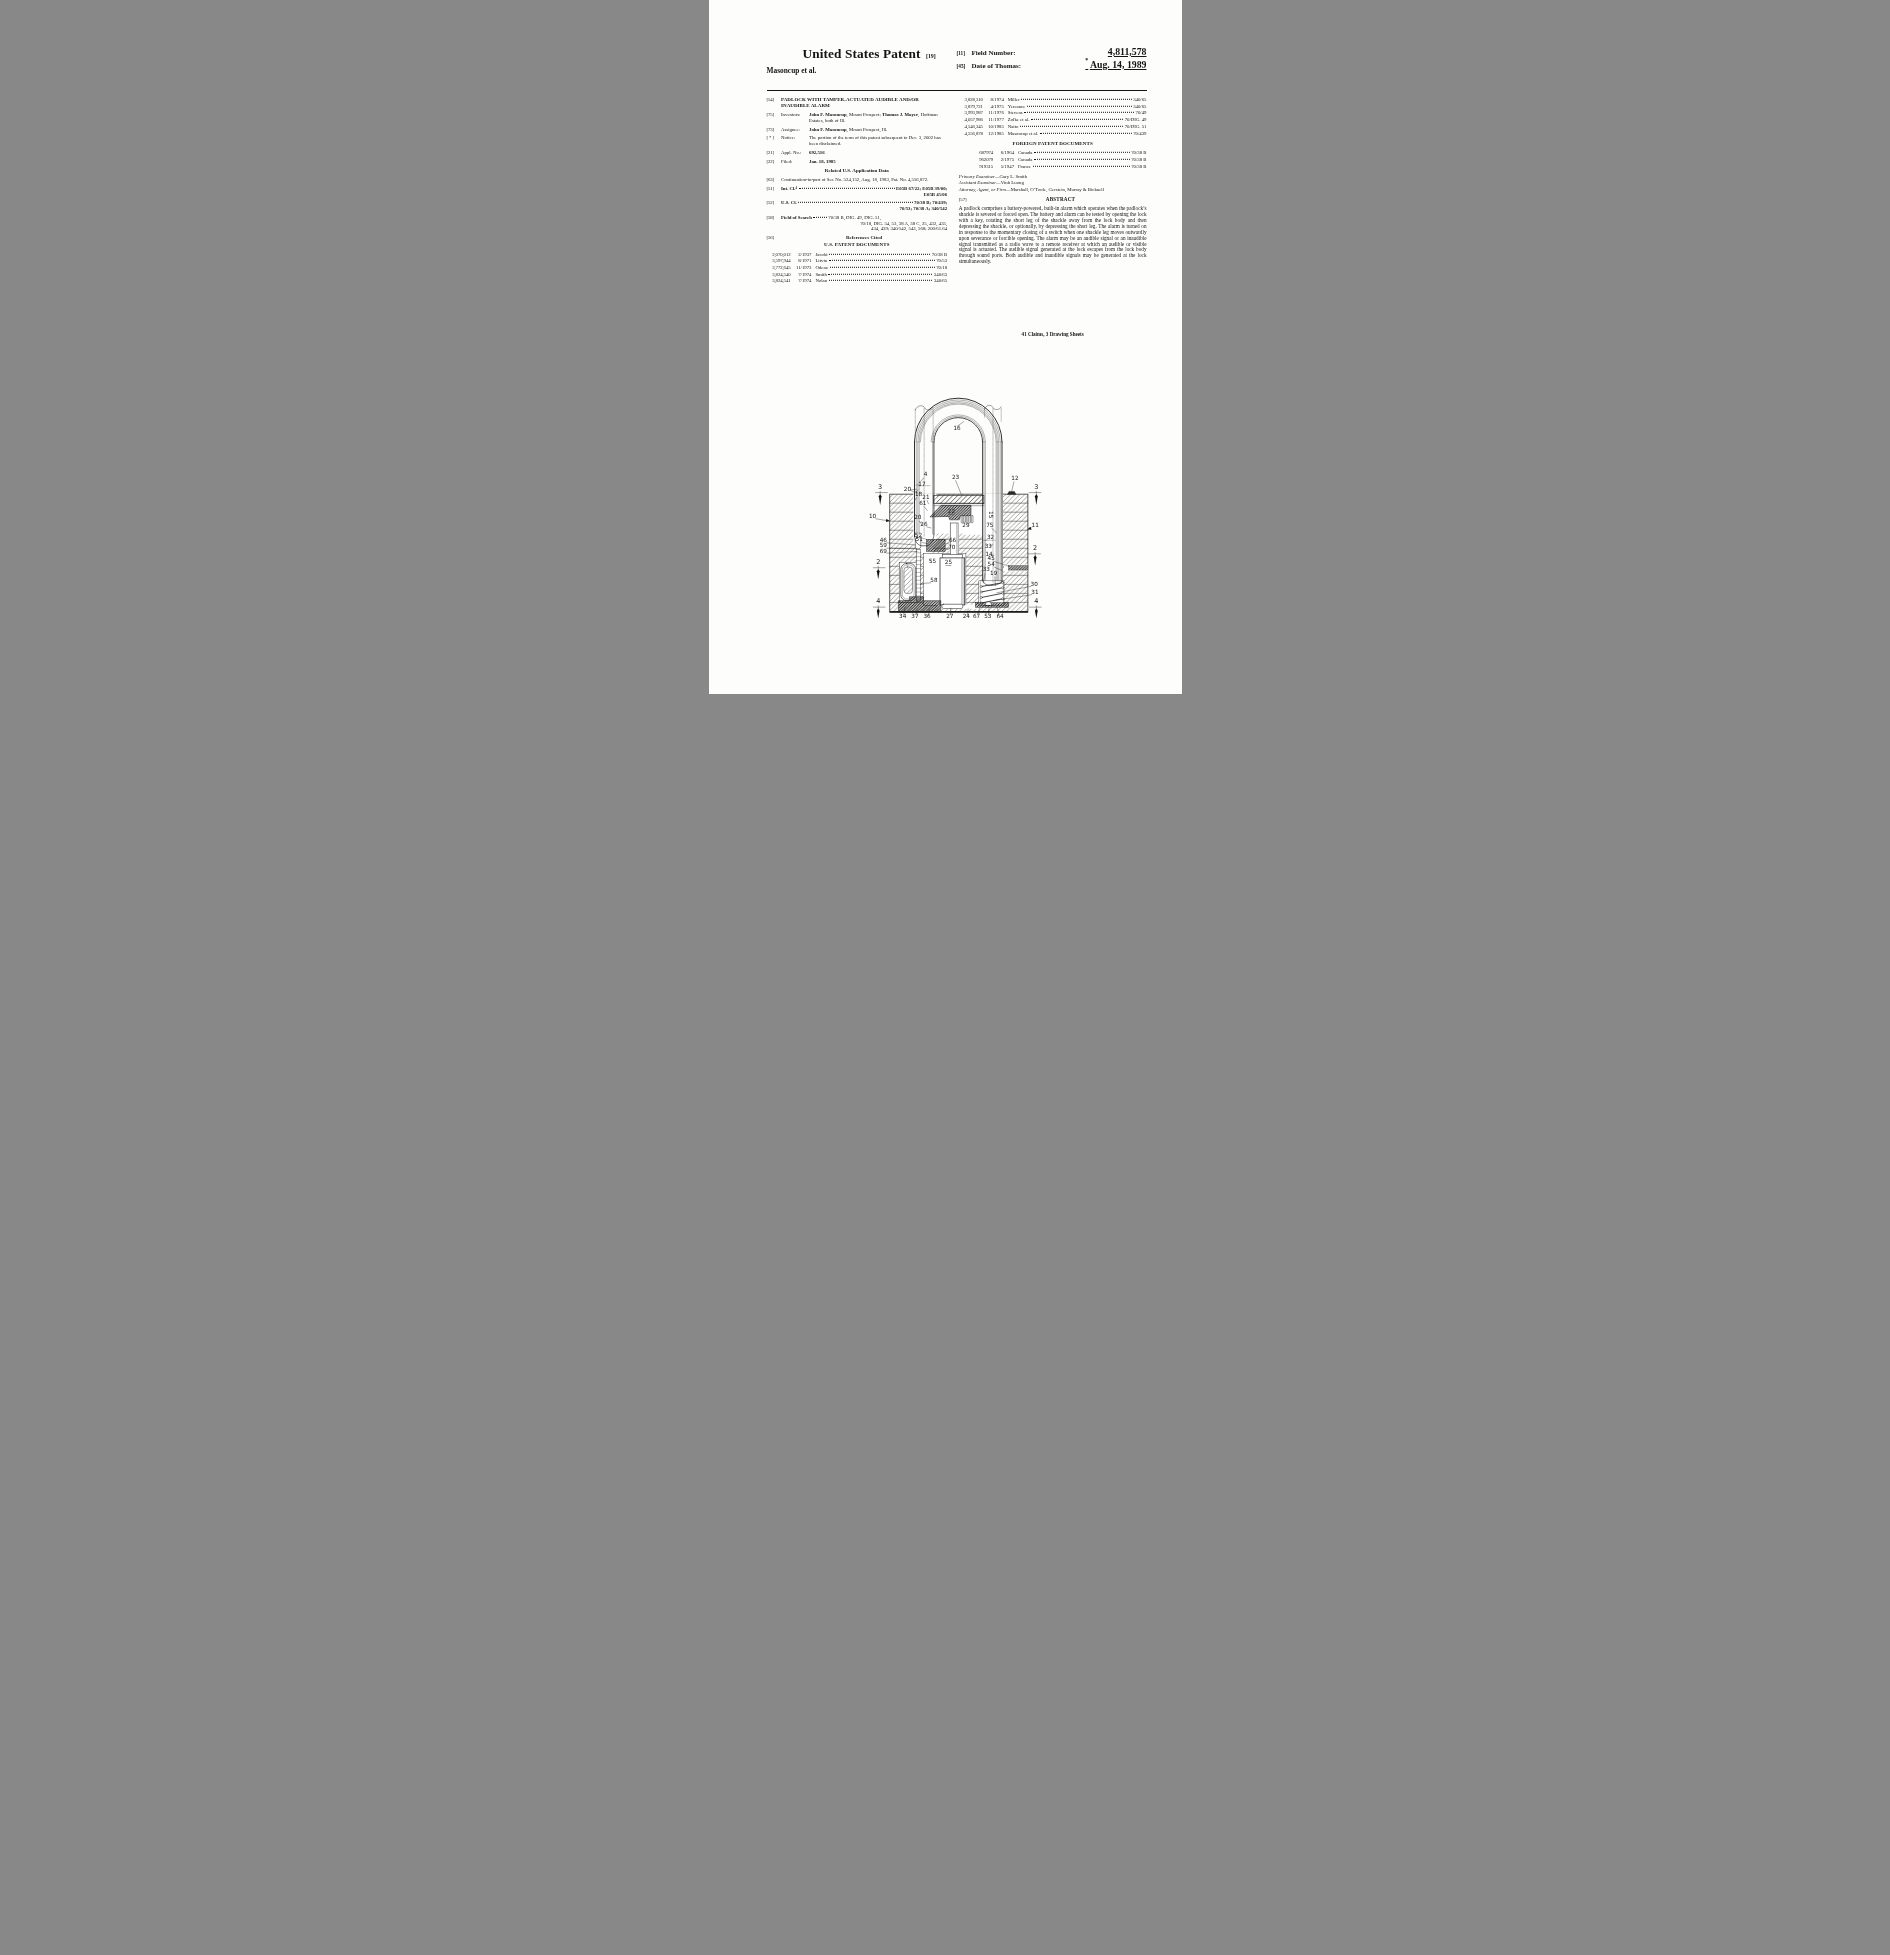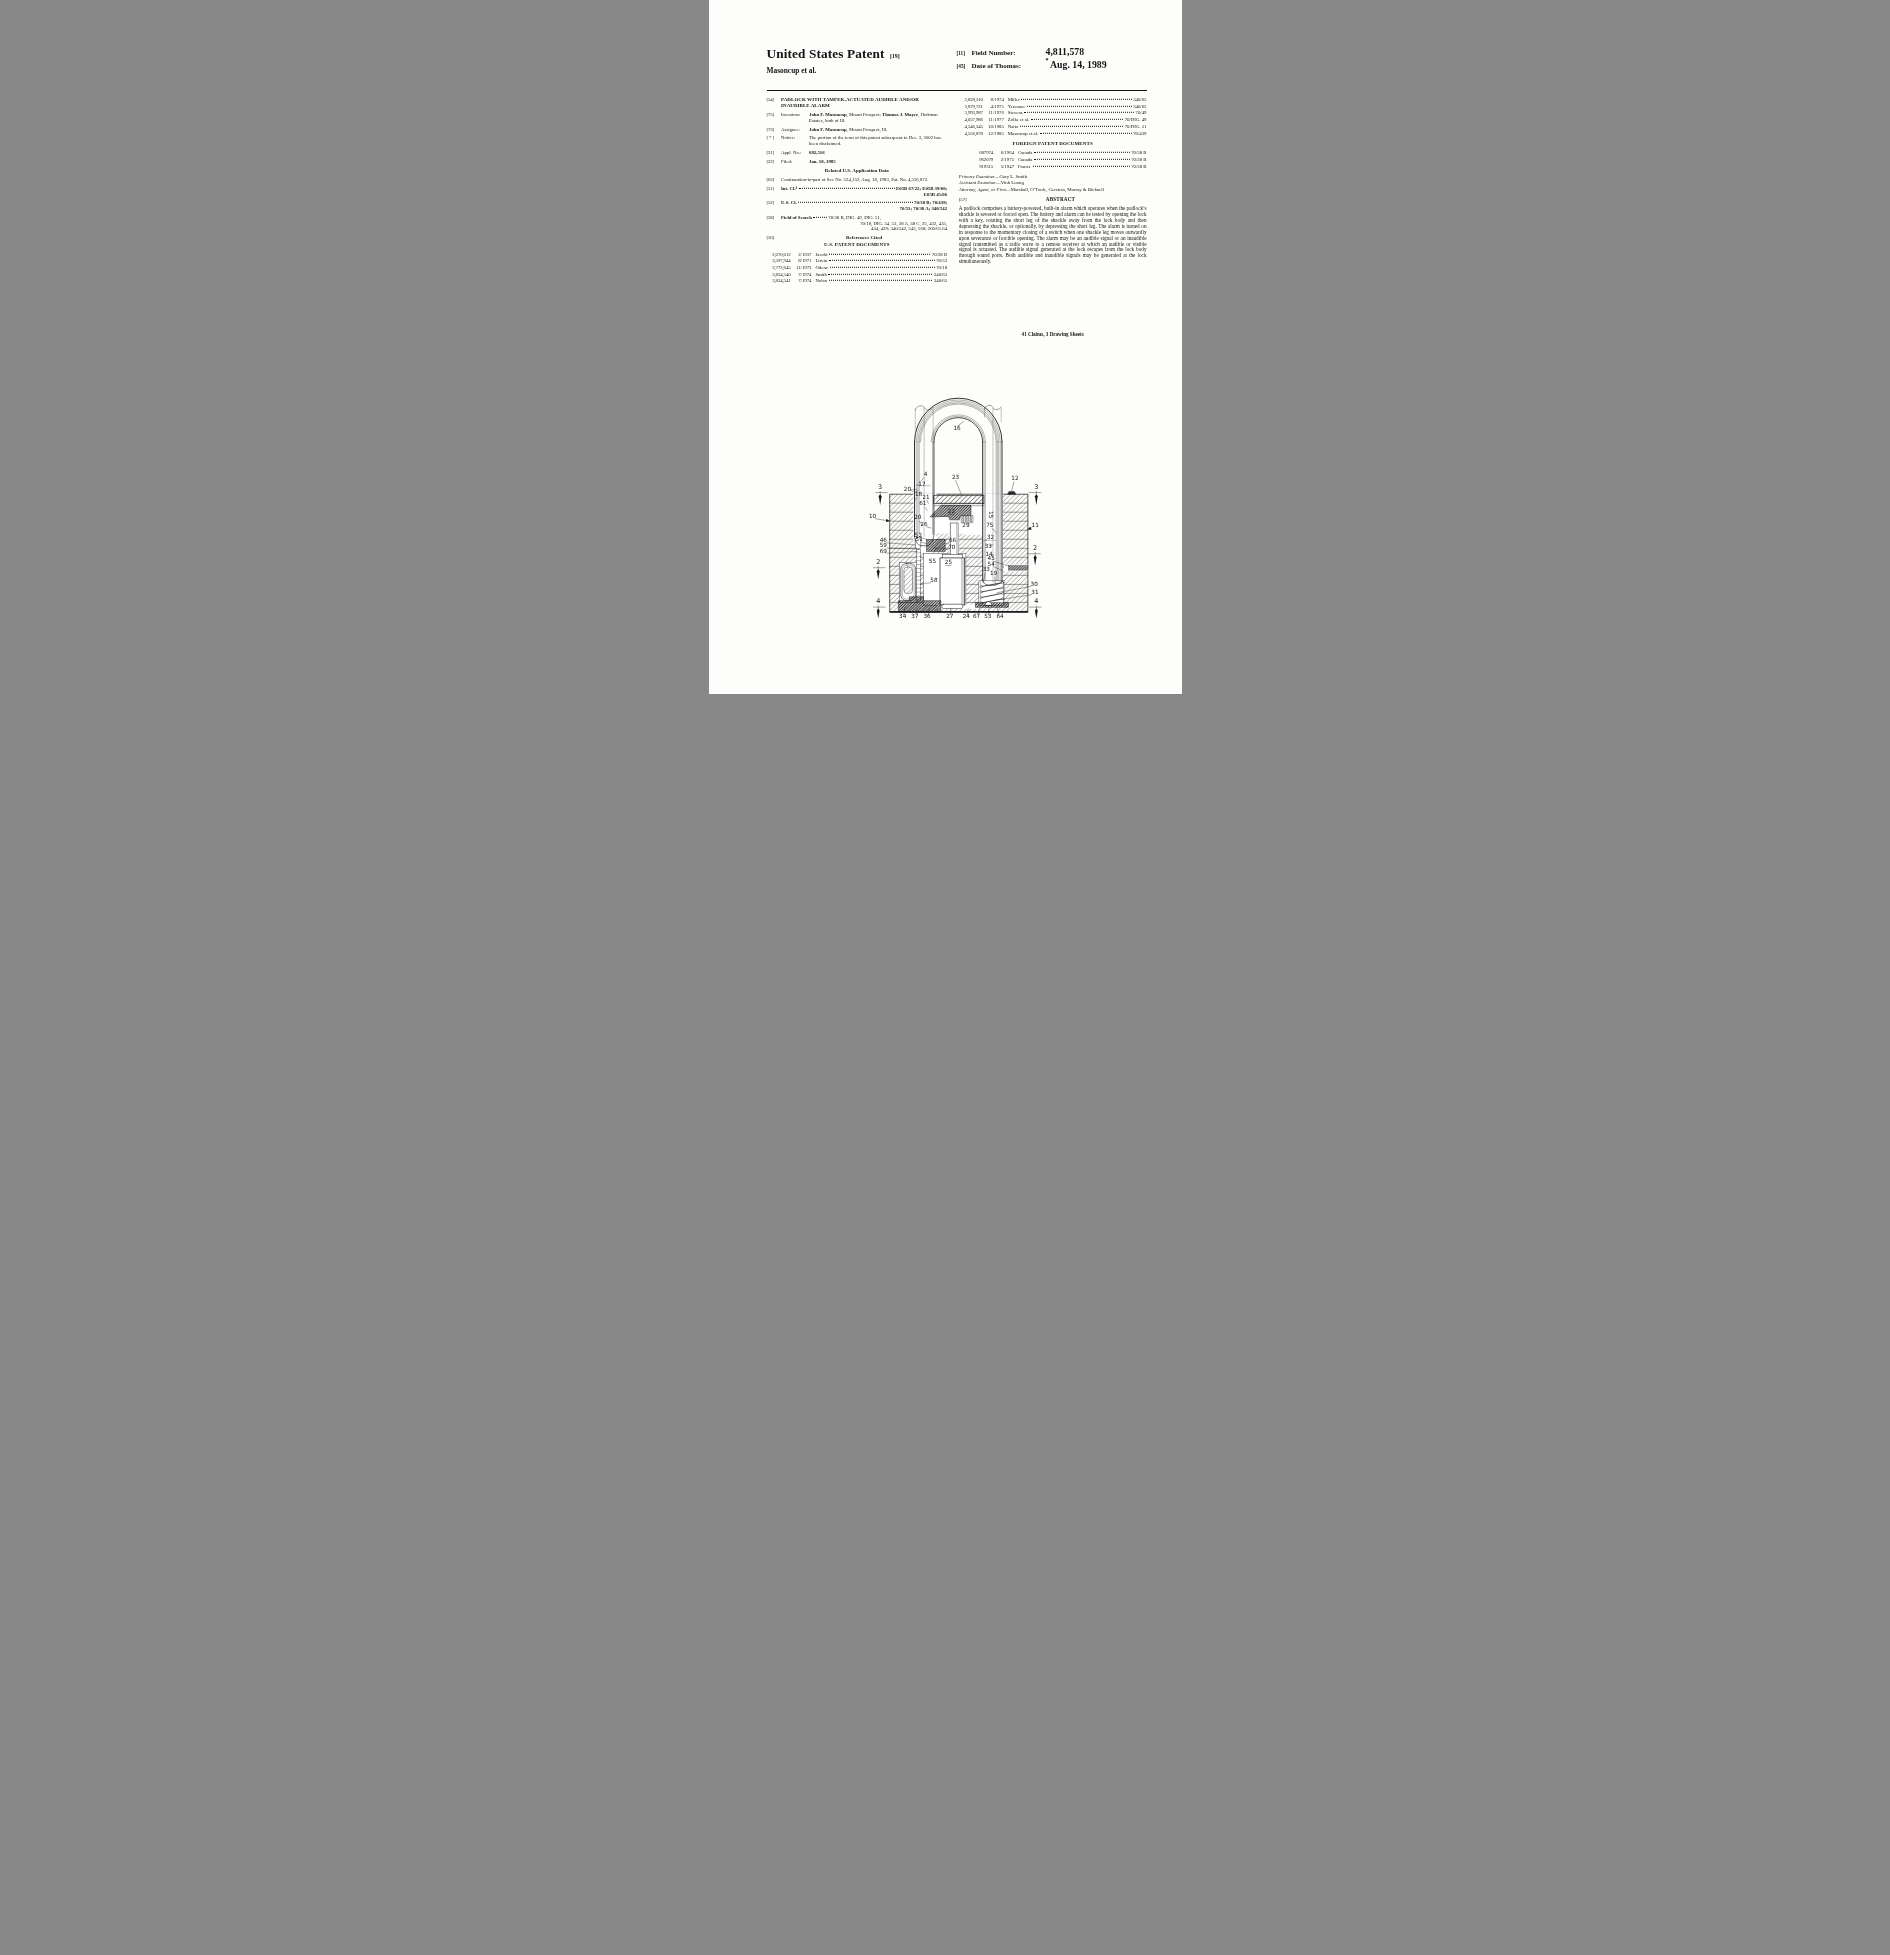--- a/index.html
+++ b/index.html
@@ -5,28 +5,28 @@
   html,body{margin:0;padding:0;background:#888;}
   .page{
     position:relative; width:473px; height:694px; margin:0 auto;
     background:#fdfdfb; color:#141414;
     font-family:"Liberation Serif","DejaVu Serif",serif;
     overflow:hidden;
   }
   
   .hdr{position:absolute; left:58px; top:46px; width:380px; display:flex; justify-content:space-between;}
   .h-title-row{white-space:nowrap;}
-  .h-title{font-size:13.3px; font-weight:bold; letter-spacing:0.1px;}
+  .h-title{font-size:13.3px; font-weight:bold; letter-spacing:0.1px;margin-left:36px;}
   .h-ref{font-size:5.9px; font-weight:bold; margin-left:3.9px;}
   .h-authors{font-size:7.4px; font-weight:bold; margin-top:3.5px;}
   .h-right{width:190px;}
   .h-row{display:flex; align-items:baseline; margin-bottom:1.6px;}
   .h-ref2{font-size:5.3px; font-weight:bold; width:15px;}
   .h-lab{font-size:7px; font-weight:bold; width:74px;}
-  .h-big{font-size:9.8px; font-weight:bold; flex:1; text-align:left; white-space:nowrap;}
+  .h-big{font-size:9.8px; font-weight:bold; flex:1; text-align:right; white-space:nowrap;text-decoration:underline;}
   .h-big sup{font-size:5.9px; position:relative; top:-1.6px; margin-right:1.6px;}
   .rule{position:absolute; left:58px; width:380px; top:90px; height:1.2px; background:#141414;}
   
   .cols{position:absolute; left:58px; top:97px; width:380px; display:flex; gap:11.7px;
         font-size:4.8px; line-height:5.7px;}
   .col-l{width:181px;} .col-r{width:188px;}
   .blk{display:flex; margin-bottom:3.1px;}
   .tag{width:14.5px; flex:none; letter-spacing:-0.1px;}
   .blk .bcontent{flex:1;}
   .lv{display:flex;}

